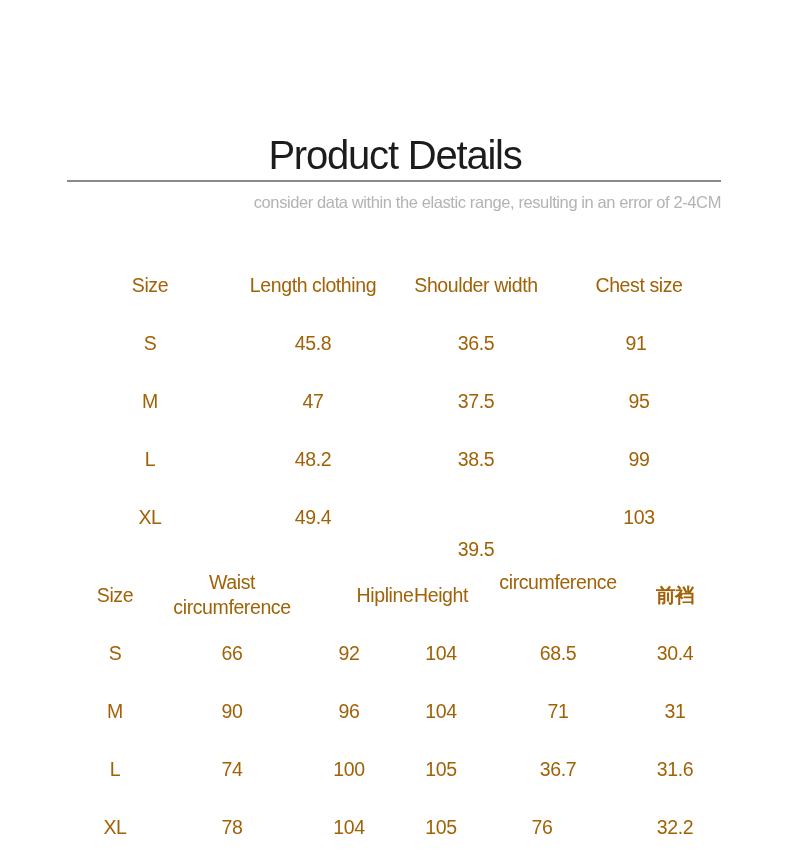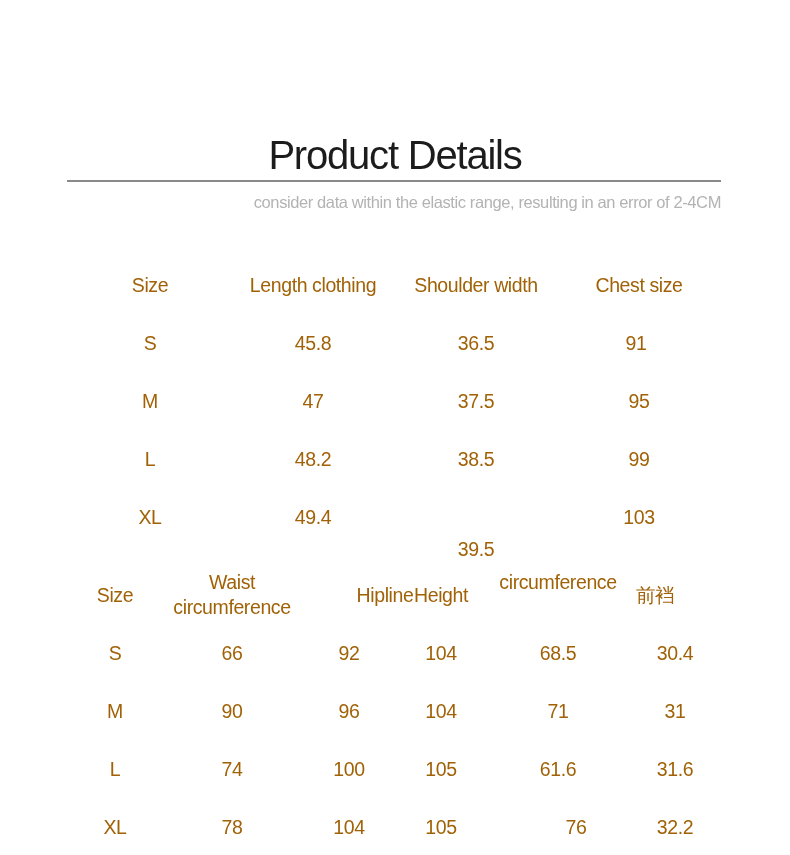--- a/index.html
+++ b/index.html
@@ -61,38 +61,38 @@
     <div class="cell hdr2" style="left: 115px; top: 583px;">Size</div>
     <div class="cell hdr2" style="left: 232px; top: 570px;">
       <div>Waist</div>
       <div>circumference</div>
     </div>
     <div class="cell hdr2" style="left: 349px; top: 583px; margin-left: 36px;">Hipline</div>
     <div class="cell hdr2" style="left: 441px; top: 583px;">Height</div>
     <div class="cell hdr2" style="left: 558px; top: 570px;">
       <div>circumference</div>
     </div>
-    <div class="cell hdr2" style="left: 655px; top: 583px;">前裆</div>
+    <div class="cell hdr2" style="left: 675px; top: 583px; font-weight: bold;">前裆</div>
     <div class="cell" style="left: 115px; top: 641px;">S</div>
     <div class="cell" style="left: 232px; top: 641px;">66</div>
     <div class="cell" style="left: 349px; top: 641px;">92</div>
     <div class="cell" style="left: 441px; top: 641px;">104</div>
     <div class="cell" style="left: 558px; top: 641px;">68.5</div>
     <div class="cell" style="left: 675px; top: 641px;">30.4</div>
     <div class="cell" style="left: 115px; top: 699px;">M</div>
     <div class="cell" style="left: 232px; top: 699px;">90</div>
     <div class="cell" style="left: 349px; top: 699px;">96</div>
     <div class="cell" style="left: 441px; top: 699px;">104</div>
     <div class="cell" style="left: 558px; top: 699px;">71</div>
     <div class="cell" style="left: 675px; top: 699px;">31</div>
     <div class="cell" style="left: 115px; top: 757px;">L</div>
     <div class="cell" style="left: 232px; top: 757px;">74</div>
     <div class="cell" style="left: 349px; top: 757px;">100</div>
     <div class="cell" style="left: 441px; top: 757px;">105</div>
-    <div class="cell" style="left: 558px; top: 757px;">61.6</div>
+    <div class="cell" style="left: 558px; top: 757px;">36.7</div>
     <div class="cell" style="left: 675px; top: 757px;">31.6</div>
     <div class="cell" style="left: 115px; top: 815px;">XL</div>
     <div class="cell" style="left: 232px; top: 815px;">78</div>
     <div class="cell" style="left: 349px; top: 815px;">104</div>
     <div class="cell" style="left: 441px; top: 815px;">105</div>
-    <div class="cell" style="left: 576px; top: 815px;">76</div>
+    <div class="cell" style="left: 542px; top: 815px;">76</div>
     <div class="cell" style="left: 675px; top: 815px;">32.2</div>
   </div>
 
 </body></html>

